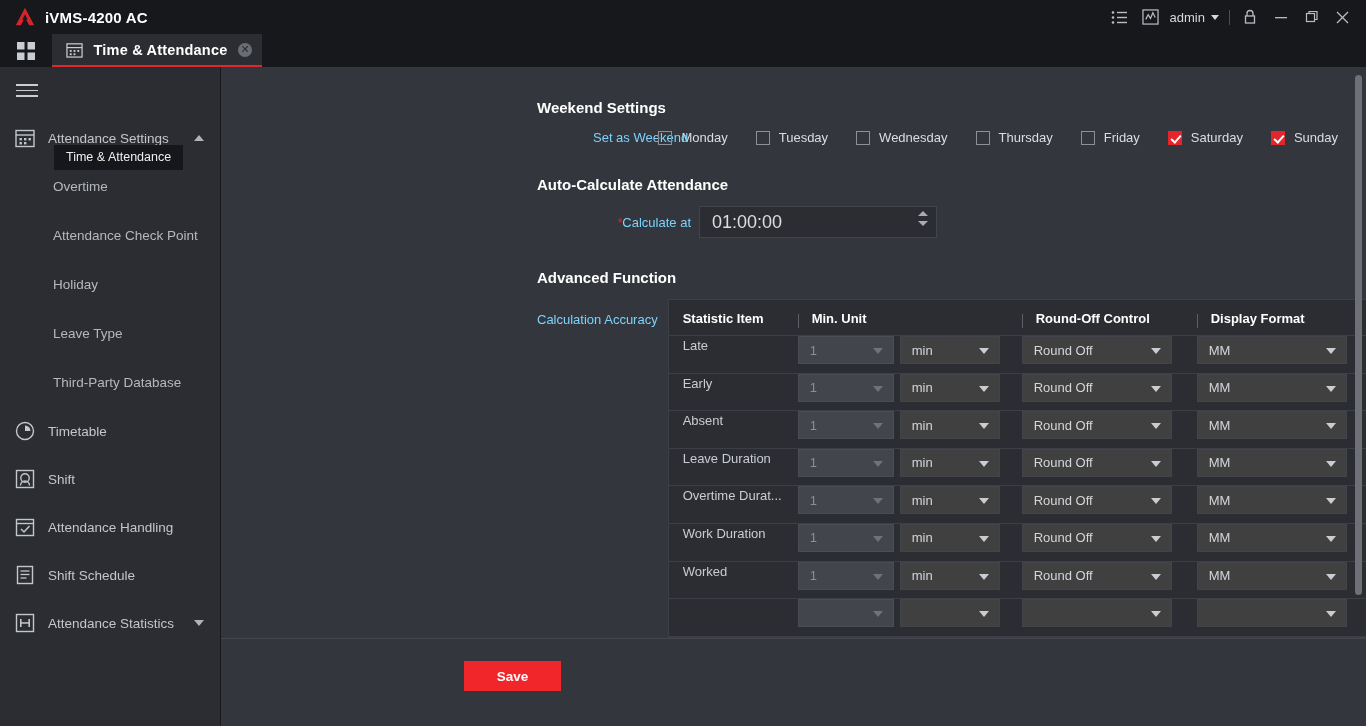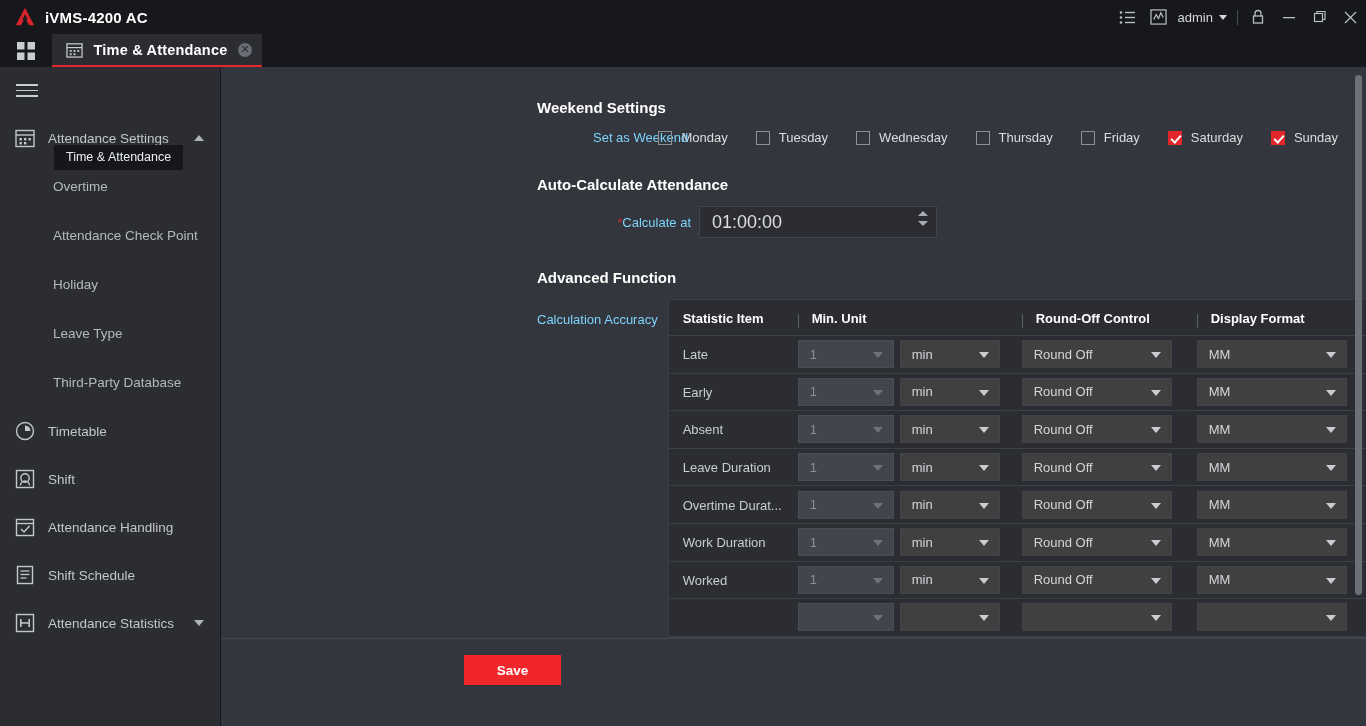--- a/index.html
+++ b/index.html
@@ -16,21 +16,21 @@
     height: 34px; background: #17181b;
     display: flex; align-items: center;
     position: relative;
   }
   .brand-logo { margin-left: 14px; width: 22px; height: 22px; display: block; }
   .brand-name {
     color: #ffffff; font-size: 15px; font-weight: bold;
     margin-left: 9px; letter-spacing: .2px;
   }
   .tb-right {
-    position: absolute; right: 0; top: 0; height: 34px;
+    position: absolute; right: 8px; top: 0; height: 34px;
     display: flex; align-items: center; gap: 0px;
   }
   .tb-btn {
     width: 31px; height: 34px; display: flex;
     align-items: center; justify-content: center;
     color: #b9bcc2;
   }
   .tb-user {
     display: flex; align-items: center; gap: 6px;
     color: #d5d7db; font-size: 13px; height: 34px;
@@ -193,21 +193,21 @@
   .th {
     color: #ffffff; font-size: 13px; font-weight: bold;
     position: relative; padding-left: 14px;
   }
   .th::before {
     content:""; position:absolute; left:0; top:3px;
     width:1px; height:14px; background:#5c5f66;
   }
   .th.first::before { display:none; }
   .trow {
-    height: 37.6px; display: flex; align-items: center;
+    height: 37.6px; display: flex; align-items: flex-start;
     border-bottom: 1px solid #3c3f45;
   }
   .cell-name { color: #c9ccd1; font-size: 13px; padding-left: 14px; }
   .sel {
     height: 28px; background: #404040; border: 1px solid #41444a;
     display: flex; align-items: center; position: relative;
     color: #d3d5d9; font-size: 13px; padding-left: 11px;
   }
   .sel.disabled {
     background: #42454c; border-color: #4a4d54; color: #8b8e94;
@@ -218,21 +218,21 @@
     border-right:5px solid transparent;border-top:6px solid #c9ccd1;
   }
   .sel.disabled .caret { border-top-color: #6f727a; }
 
   .footbar {
     position: absolute; left: 0; right: 0; bottom: 0;
     height: 88px; background: #33363c;
     border-top: 1px solid #43464c;
   }
   .save-btn {
-    position:absolute; left: 243px; top: 16px;
+    position:absolute; left: 243px; top: 22px;
     width: 97px; height: 30px; background: #f0262b;
     color: #ffffff; font-size: 13.5px; font-weight: bold;
     display:flex; align-items:center; justify-content:center;
   }
 </style>
 </head>
 <body>
 
 <div class="titlebar">
   <svg class="brand-logo" viewBox="0 0 24 24">

